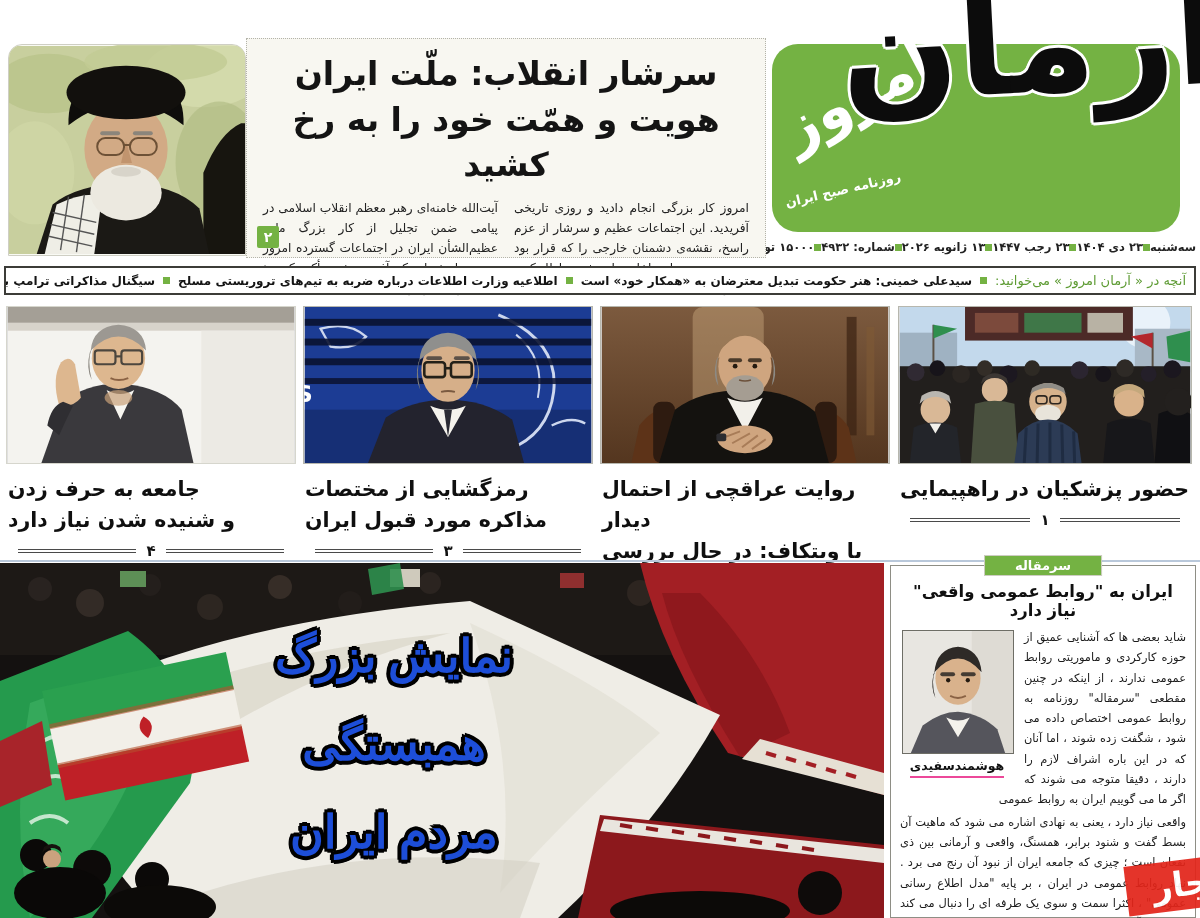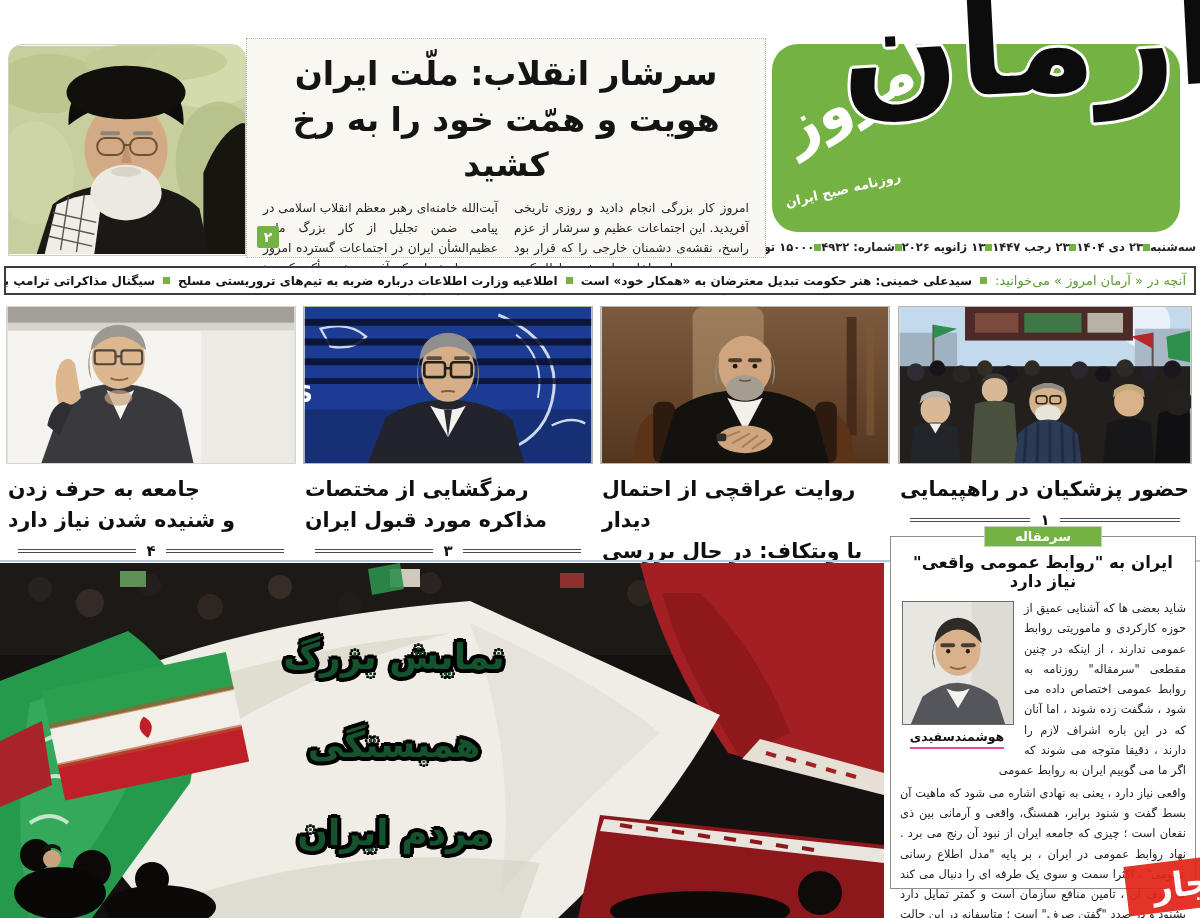--- a/index.html
+++ b/index.html
@@ -44,25 +44,25 @@
   .numrule{display:flex;align-items:center;gap:10px;margin:6px 12px 0;}
   .numline{flex:1;height:4px;border-top:1px solid #4a4a4a;border-bottom:1px solid #4a4a4a;box-sizing:border-box;}
   .num{font-size:15px;font-weight:bold;color:#111;}
 
   .blue-rule{position:absolute;left:0;top:560px;width:1200px;border-top:2px solid #b9c8da;}
 
   
   .feature{position:absolute;left:0;top:563px;width:884px;height:355px;overflow:hidden;}
   .feature svg{display:block;width:100%;height:100%;}
   .feature-overlay{position:absolute;left:218px;top:50px;width:352px;text-align:center;}
-  .fl{font-size:36px;font-weight:bold;color:#14532d;height:88px;line-height:88px;
-    text-shadow:-3px -3px 0 #000,3px -3px 0 #000,-3px 3px 0 #000,3px 3px 0 #000,0 -4px 0 #000,0 4px 0 #000,-4px 0 0 #000,4px 0 0 #000;}
-
-  
-  .editorial{position:absolute;left:890px;top:536px;width:306px;height:353px;box-sizing:border-box;border:1px solid #8e8e85;background:#fff;
+  .fl{font-size:46px;font-weight:bold;color:#1d4ed8;height:88px;line-height:88px;
+    text-shadow:-3px -3px 0 #000,3px -3px 0 #000,-3px 3px 0 #000,3px 3px 0 #000,0 -4px 0 #000,0 4px 0 #000,-4px 0 0 #000,4px 0 0 #000;font-family:Liberation Serif, serif;}
+
+  
+  .editorial{position:absolute;left:890px;top:565px;width:306px;height:353px;box-sizing:border-box;border:1px solid #8e8e85;background:#fff;
     padding:8px 9px 4px;direction:rtl;}
   .ed-tag{position:absolute;top:-11px;left:50%;transform:translateX(-50%);background:#74b243;color:#fff;font-size:13px;font-weight:bold;
     padding:2px 30px;border:1px solid #cdcdc2;white-space:nowrap;}
   .ed-head{margin:8px 0 7px;text-align:center;font-size:16.5px;font-weight:800;color:#101010;}
   .ed-photo-wrap{float:left;width:114px;margin:3px 10px 4px 0;text-align:center;}
   .ed-photo{width:112px;height:124px;border:1px solid #6e6e66;box-sizing:border-box;overflow:hidden;}
   .ed-photo svg{display:block;width:100%;height:100%;}
   .ed-byline{display:inline-block;font-size:12.5px;font-weight:bold;color:#111;margin-top:4px;padding-bottom:3px;border-bottom:2px solid #ec4899;}
   .ed-p{font-size:11.4px;line-height:1.78;text-align:justify;color:#1b1b1b;margin:0 0 2px;}
 

